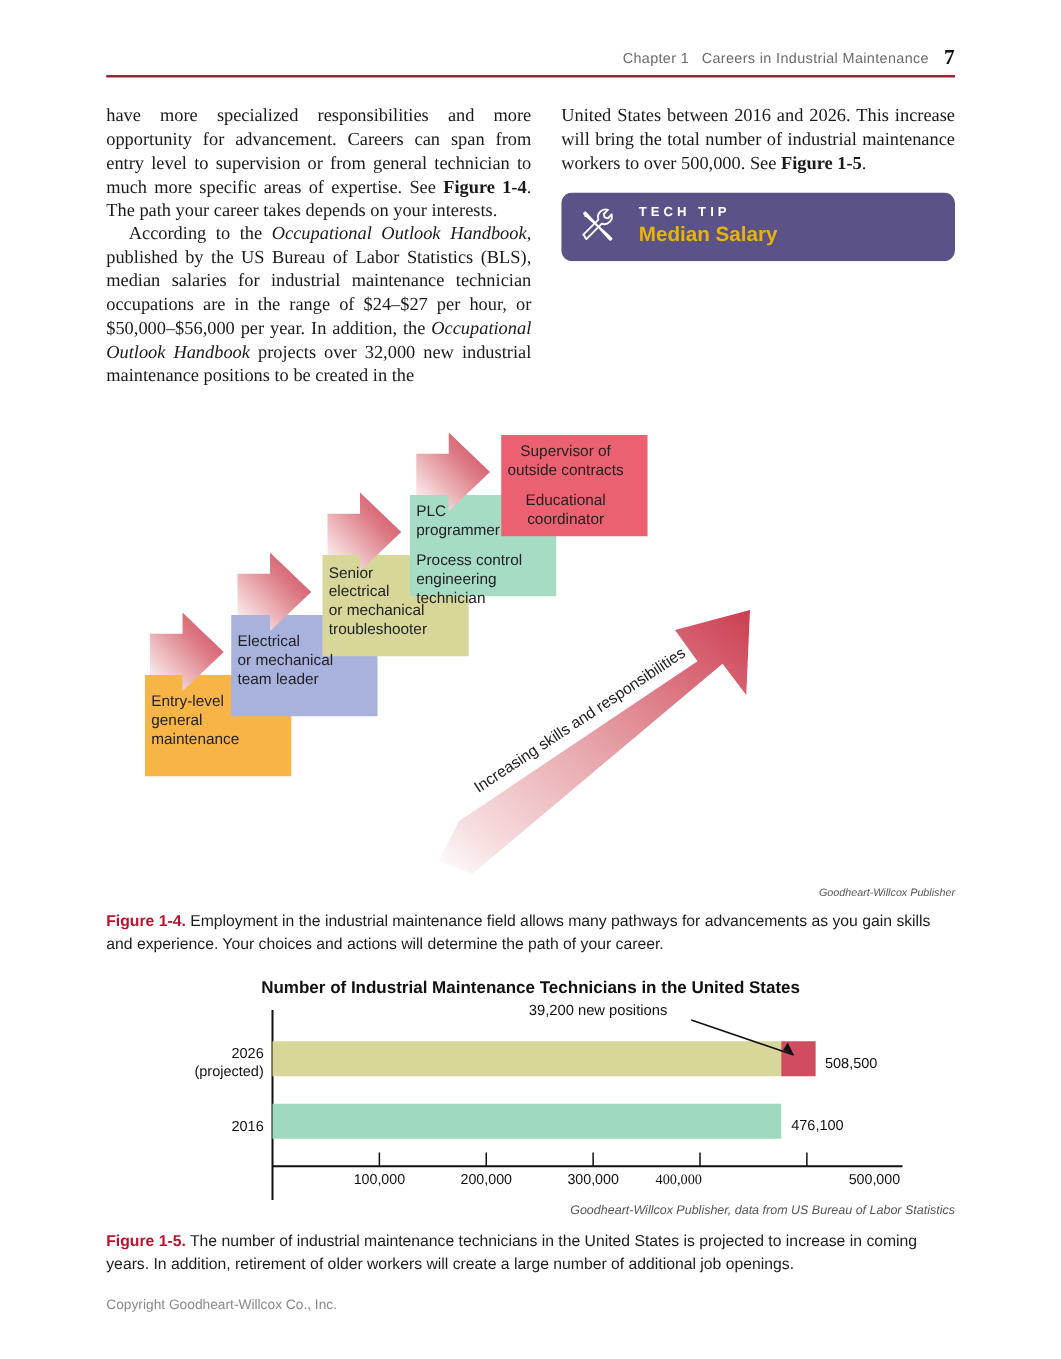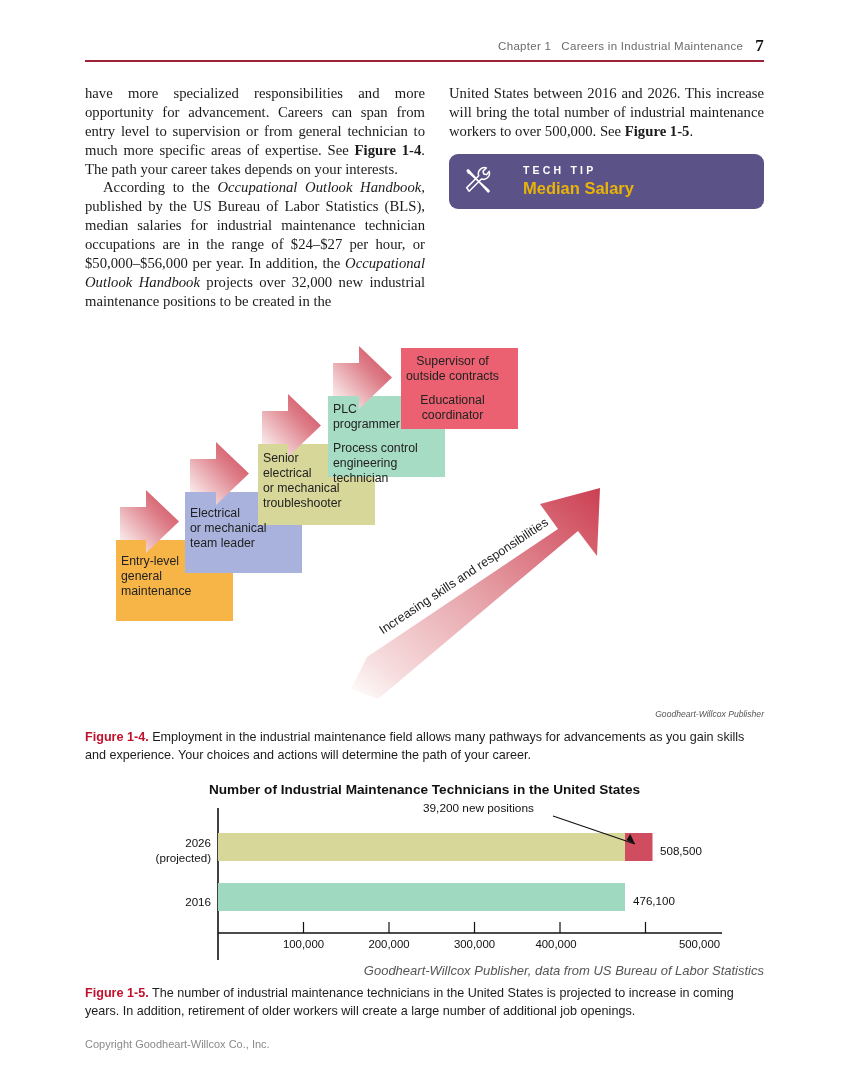--- a/index.html
+++ b/index.html
@@ -73,21 +73,21 @@
     width: 315px;
     border-radius: 9px;
     overflow: hidden;
     box-shadow: 0 0 0 0 transparent;
   }
   #tech-tip-header {
     background: #5b5288;
     padding: 11px 14px 12px 14px;
     display: flex;
     align-items: center;
-    gap: 30px;
+    gap: 18px;
   }
   #tech-tip-header .tt-icon { flex: 0 0 auto; line-height: 0; }
   #tech-tip-header .tt-text { line-height: 1.05; }
   #tt-kicker {
     font-family: "Liberation Sans", sans-serif;
     font-size: 10.5px;
     font-weight: bold;
     letter-spacing: 3.2px;
     color: #ffffff;
     display: block;
@@ -177,21 +177,21 @@
   }
   #chart-svg { position: absolute; left: 0; top: 20px; }
   #fig15-credit {
     position: absolute;
     left: 85px;
     top: 963px;
     width: 679px;
     text-align: right;
     font-family: "Liberation Sans", sans-serif;
     font-style: italic;
-    font-size: 13px;
+    font-size: 10px;
     color: #555;
   }
 
   
   #footer {
     position: absolute;
     left: 85px;
     top: 1038px;
     font-family: "Liberation Sans", sans-serif;
     font-size: 11px;
@@ -374,21 +374,21 @@
               font-family:'Liberation Sans',sans-serif; font-size:11.6px; color:#111;">476,100</div>
 
   <div style="position:absolute; left:338px; top:19px;
               font-family:'Liberation Sans',sans-serif; font-size:11.8px; color:#111; white-space:nowrap;">39,200 new positions</div>
 
   <div style="position:absolute; left:0; top:156px; width:679px; height:16px;
               font-family:'Liberation Sans',sans-serif; font-size:11.4px; color:#111;">
     <span style="position:absolute; left:218.5px; transform:translateX(-50%);">100,000</span>
     <span style="position:absolute; left:304px;   transform:translateX(-50%);">200,000</span>
     <span style="position:absolute; left:389.5px; transform:translateX(-50%);">300,000</span>
-    <span style="position:absolute; left:471px;   transform:translateX(-50%);">400,000</span>
+    <span style="position:absolute; left:458px;   transform:translateX(-50%);font-family:Liberation Serif, serif;">400,000</span>
     <span style="position:absolute; left:592px; transform:translateX(-50%);padding-left:45px;">500,000</span>
   </div>
 </div>
 
 <div id="fig15-credit">Goodheart-Willcox Publisher, data from US Bureau of Labor Statistics</div>
 
 <div class="caption" id="caption-15">
   <span class="fignum">Figure 1-5.</span>
   <span>The number of industrial maintenance technicians in the United States is projected to increase in coming years. In addition, retirement of older workers will create a large number of additional job openings.</span>
 </div>

